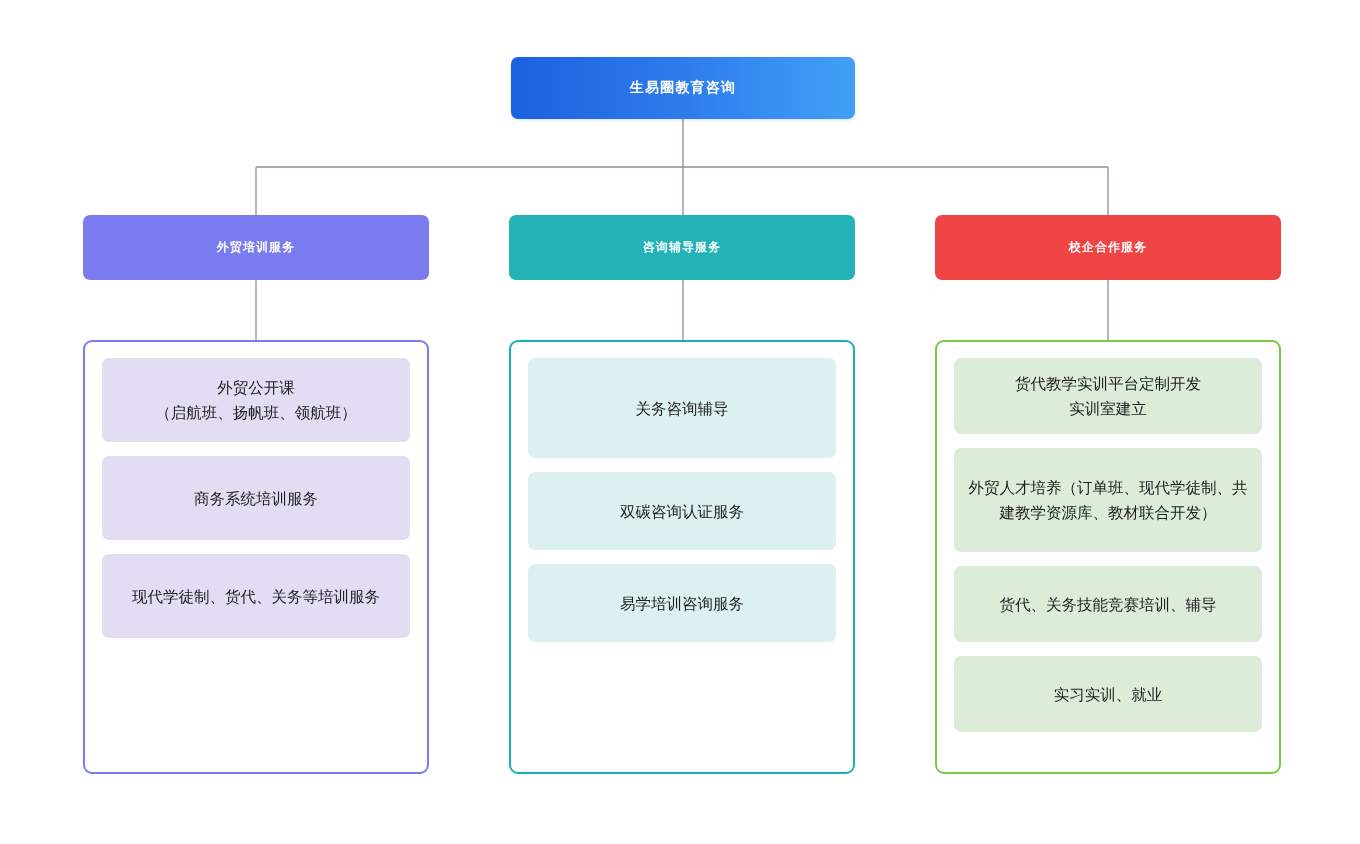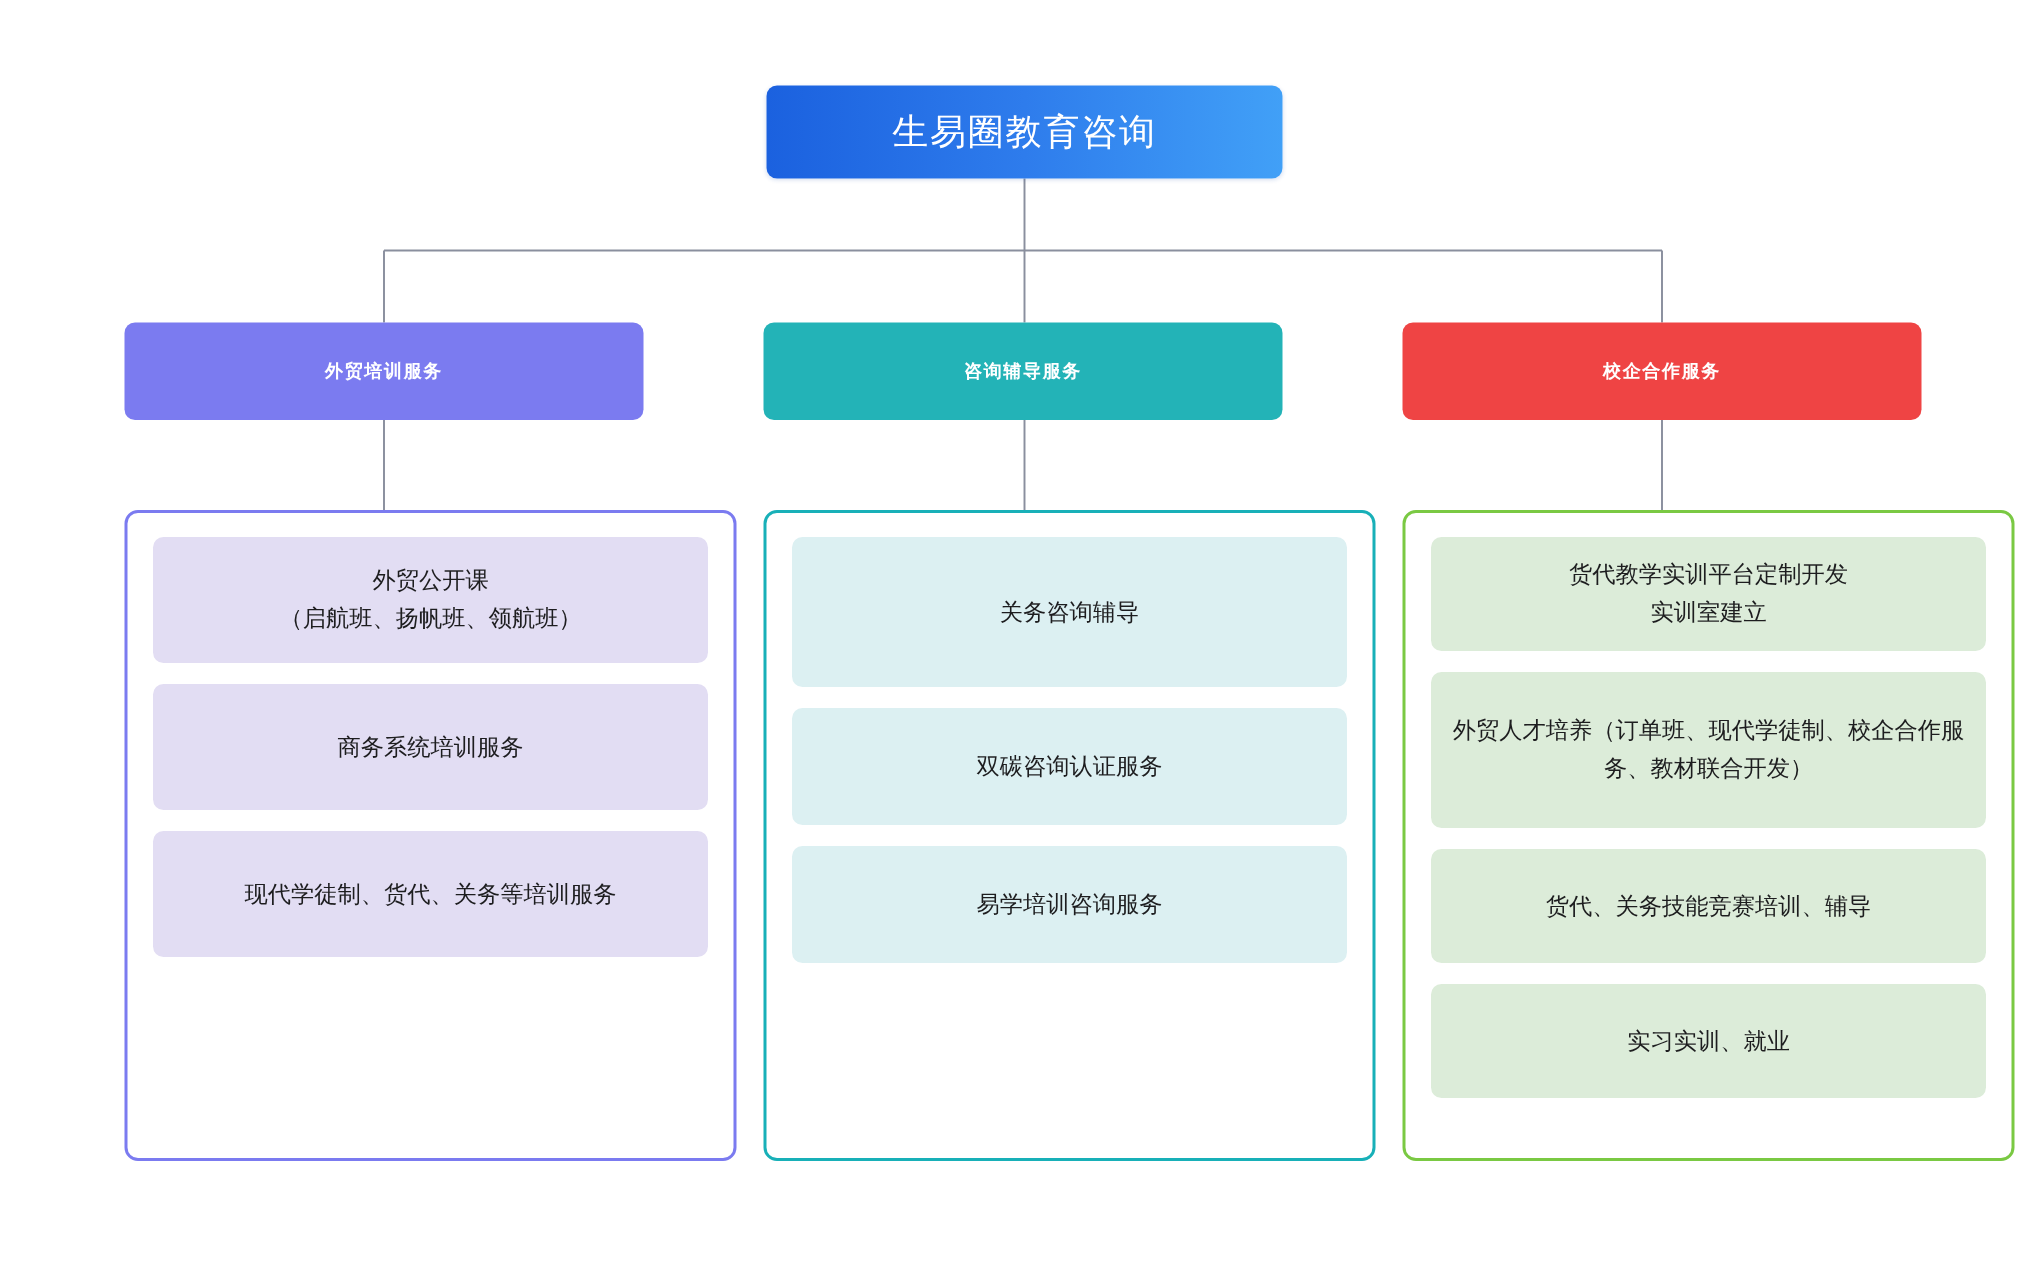--- a/index.html
+++ b/index.html
@@ -39,22 +39,22 @@
     height: 62px;
     border-radius: 7px;
     background: linear-gradient(90deg, #1b61df 0%, #2e7cec 50%, #41a0f7 100%);
     display: flex;
     align-items: center;
     justify-content: center;
     box-shadow: 0 1px 3px rgba(30,80,170,0.18);
   }
   .root-node .label {
     color: #ffffff;
-    font-size: 24px;
-    font-weight: normal;
+    font-size: 14px;
+    font-weight: bold;
     letter-spacing: 1.2px;
   }
 
   
   .column {
     position: absolute;
     top: 215px;
     width: 346px;
   }
   .column.col-0 { left: 83px; }
@@ -74,21 +74,21 @@
     color: #ffffff;
     font-size: 12px;
     font-weight: bold;
     letter-spacing: 1.1px;
   }
 
   .items-box {
     position: absolute;
     top: 125px;
     left: 0;
-    width: 408px;
+    width: 346px;
     height: 434px;
     box-sizing: border-box;
     border: 2px solid #999;
     border-radius: 9px;
     background: #ffffff;
     padding: 16px 17px;
   }
 
   .item-card {
     box-sizing: border-box;
@@ -200,21 +200,21 @@
   <div class="column col-2">
     <div class="cat-header">
       <span class="label">校企合作服务</span>
     </div>
     <div class="items-box">
       <div class="item-card">
         <span class="label">货代教学实训平台定制开发
 实训室建立</span>
       </div>
       <div class="item-card">
-        <span class="label">外贸人才培养（订单班、现代学徒制、校企合作服务、教材联合开发）</span>
+        <span class="label">外贸人才培养（订单班、现代学徒制、共建教学资源库、教材联合开发）</span>
       </div>
       <div class="item-card">
         <span class="label">货代、关务技能竞赛培训、辅导</span>
       </div>
       <div class="item-card">
         <span class="label">实习实训、就业</span>
       </div>
     </div>
   </div>
 

